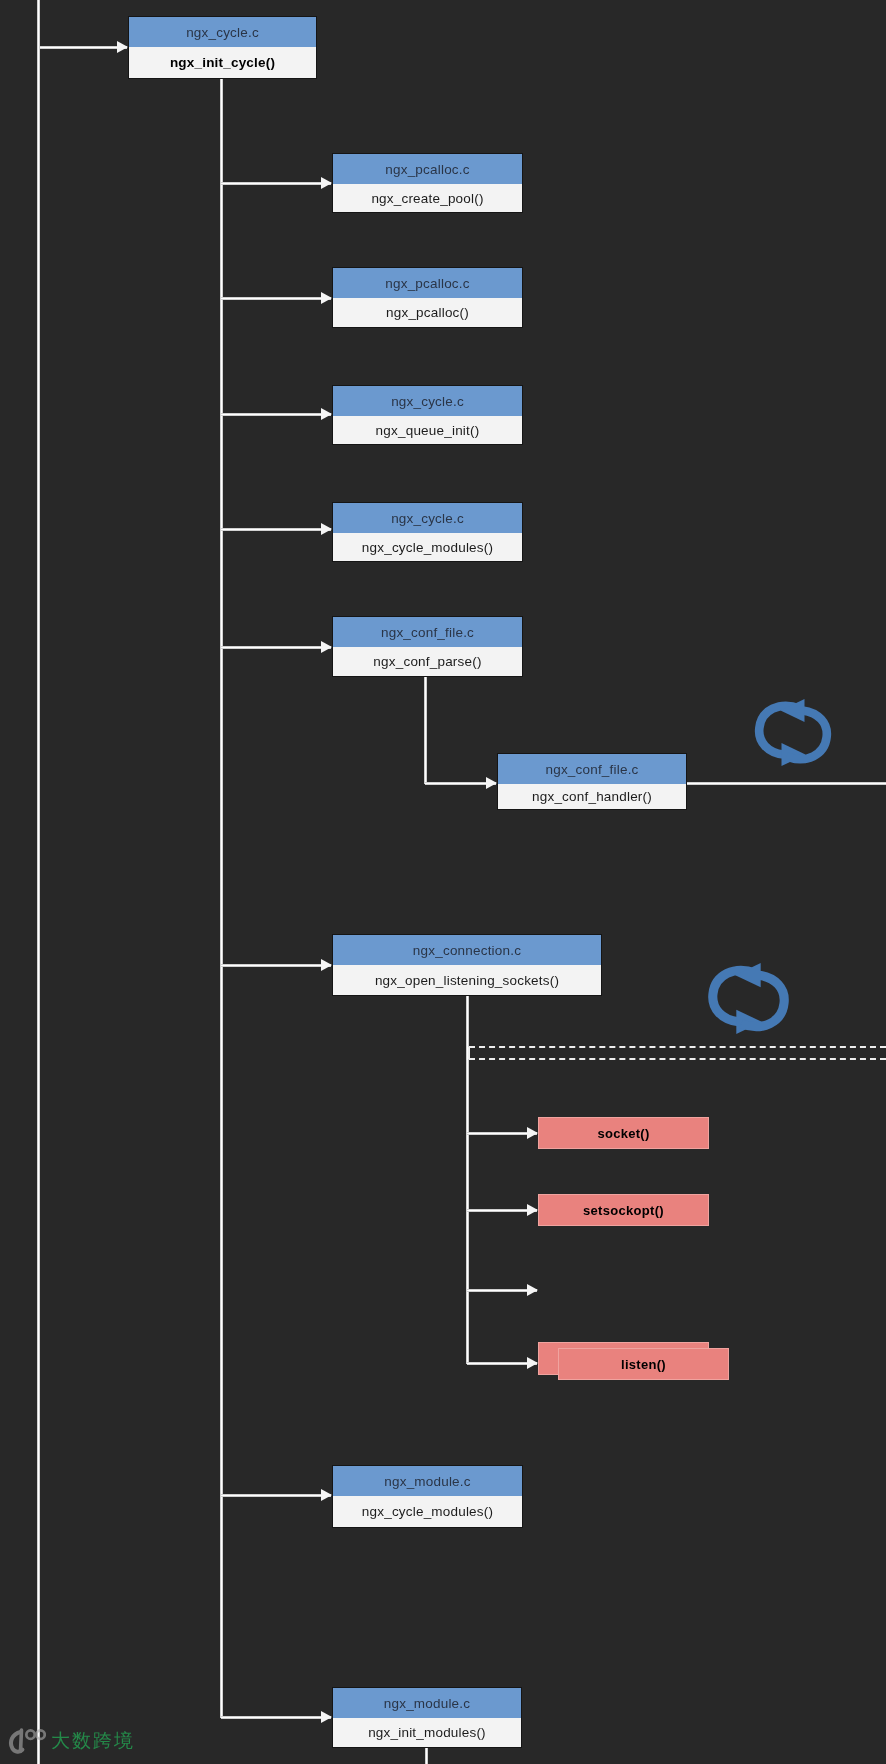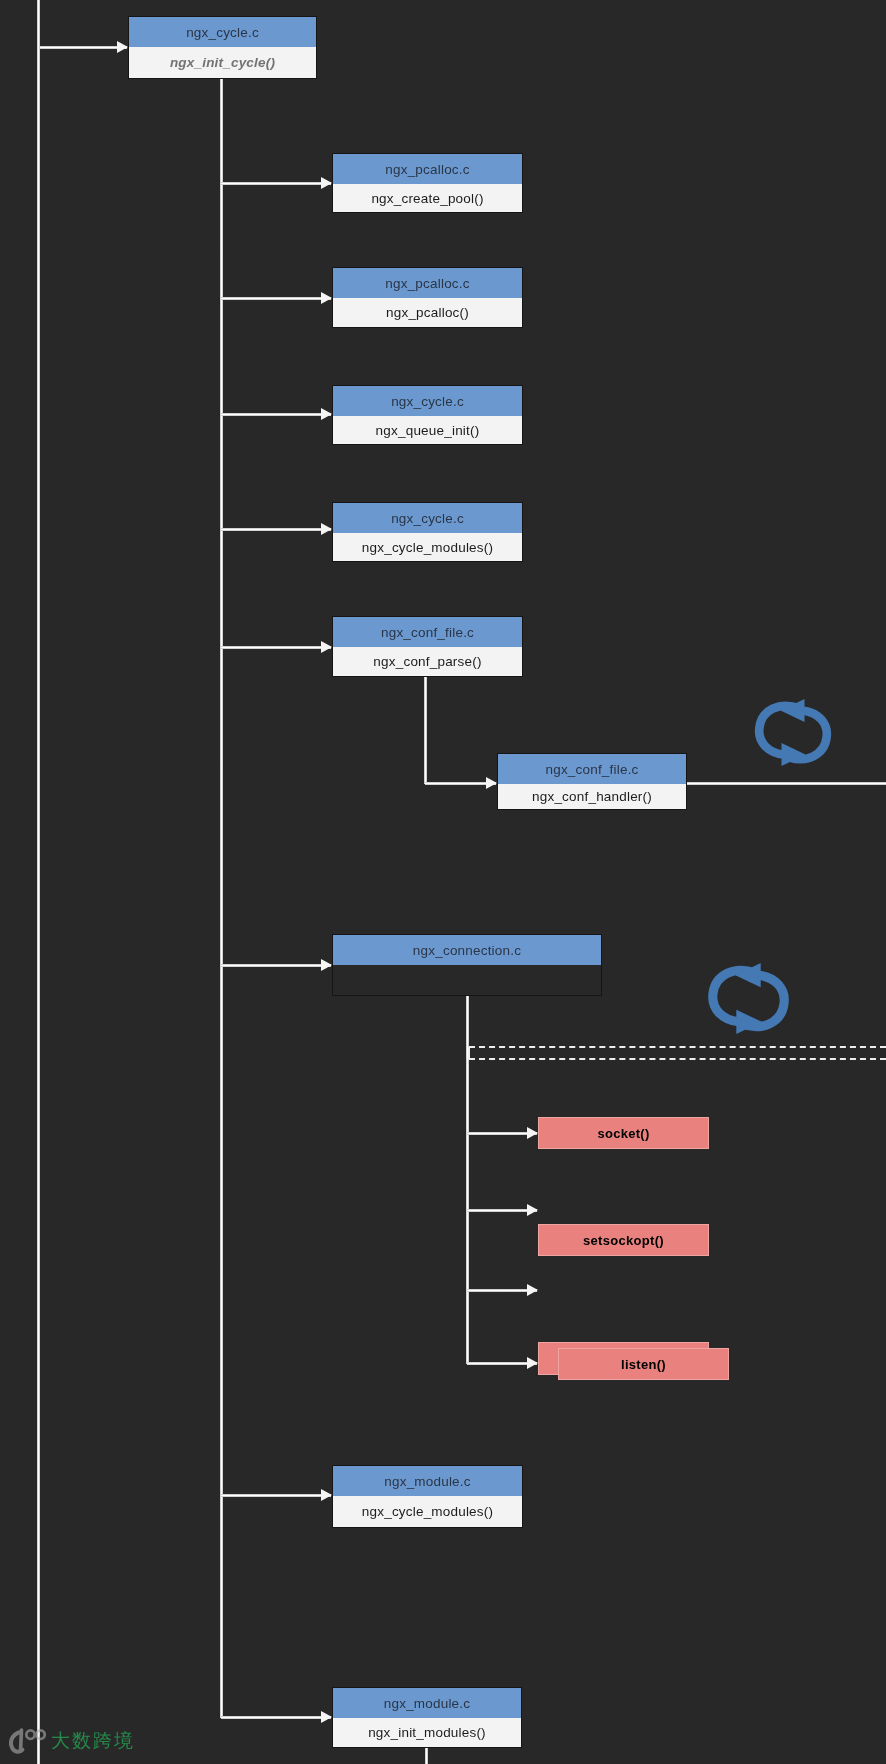--- a/index.html
+++ b/index.html
@@ -16,21 +16,21 @@
   .node-header{
     height:30px;flex:0 0 30px;background:#6b99cf;color:#2a3547;
     display:flex;align-items:center;justify-content:center;
     font-size:13.5px;letter-spacing:.2px;
   }
   .node-body{
     flex:1;background:#f3f3f3;color:#1c1c1c;
     display:flex;align-items:center;justify-content:center;
     font-size:13.5px;letter-spacing:.2px;
   }
-  .node-body.highlight{color:#737373;font-weight:bold;font-style:italic;}
+  .node-body.highlight{color:#000000;font-weight:bold;}
   .syscall{
     position:absolute;box-sizing:border-box;background:#e9827e;
     border:1px solid #f0a39f;
     display:flex;align-items:center;justify-content:center;
     color:#000000;font-weight:bold;font-size:13px;letter-spacing:.3px;
   }
   .hline{position:absolute;height:3px;background:linear-gradient(#b9b9b9,#ffffff,#b9b9b9);}
   .vline{position:absolute;width:3px;background:linear-gradient(90deg,#b9b9b9,#ffffff,#b9b9b9);}
   .hline.dashed{height:0;background:none;border-top:2px dashed #ededed;}
   .vline.dashed{width:0;background:none;border-left:2px dashed #ededed;}
@@ -110,31 +110,32 @@
     <div class="node" style="left: 332px; top: 616px; width: 191px; height: 61px;">
       <div class="node-header">ngx_conf_file.c</div>
       <div class="node-body">ngx_conf_parse()</div>
     </div>
     <div class="node" style="left: 497px; top: 753px; width: 190px; height: 57px;">
       <div class="node-header">ngx_conf_file.c</div>
       <div class="node-body">ngx_conf_handler()</div>
     </div>
     <div class="node" style="left: 332px; top: 934px; width: 270px; height: 62px;">
       <div class="node-header">ngx_connection.c</div>
+      <div class="node-body">ngx_open_listening_sockets()</div>
     </div>
     <div class="node" style="left: 332px; top: 1465px; width: 191px; height: 63px;">
       <div class="node-header">ngx_module.c</div>
       <div class="node-body">ngx_cycle_modules()</div>
     </div>
     <div class="node" style="left: 332px; top: 1687px; width: 190px; height: 61px;">
       <div class="node-header">ngx_module.c</div>
       <div class="node-body">ngx_init_modules()</div>
     </div>
     <div class="syscall" style="left: 538px; top: 1117px; width: 171px; height: 32px;">socket()</div>
-    <div class="syscall" style="left: 538px; top: 1224px; width: 171px; height: 32px;">setsockopt()</div>
+    <div class="syscall" style="left: 538px; top: 1194px; width: 171px; height: 32px;">setsockopt()</div>
     <div class="syscall" style="left: 538px; top: 1342px; width: 171px; height: 33px;">bind()</div>
     <div class="syscall" style="left: 538px; top: 1348px; width: 171px; height: 32px; margin-left: 20px;">listen()</div>
     <div class="loop-icon" style="left: 745px; top: 697px; width: 96px; height: 71px;"><svg width="100%" height="100%" viewBox="0 0 100 72">
         <path d="M57 11 C36 3 17 13 15 31 C13 46 24 57 40 59" fill="none" stroke="#4579b4" stroke-width="9"></path>
         <polygon points="38,47 63,59 38,71" fill="#4579b4"></polygon>
         <path d="M43 61 C64 69 83 59 85 41 C87 26 76 15 60 13" fill="none" stroke="#4579b4" stroke-width="9"></path>
         <polygon points="62,25 37,13 62,1" fill="#4579b4"></polygon>
       </svg></div>
     <div class="loop-icon" style="left: 697px; top: 962px; width: 103px; height: 73px;"><svg width="100%" height="100%" viewBox="0 0 100 72">
         <path d="M57 11 C36 3 17 13 15 31 C13 46 24 57 40 59" fill="none" stroke="#4579b4" stroke-width="9"></path>

